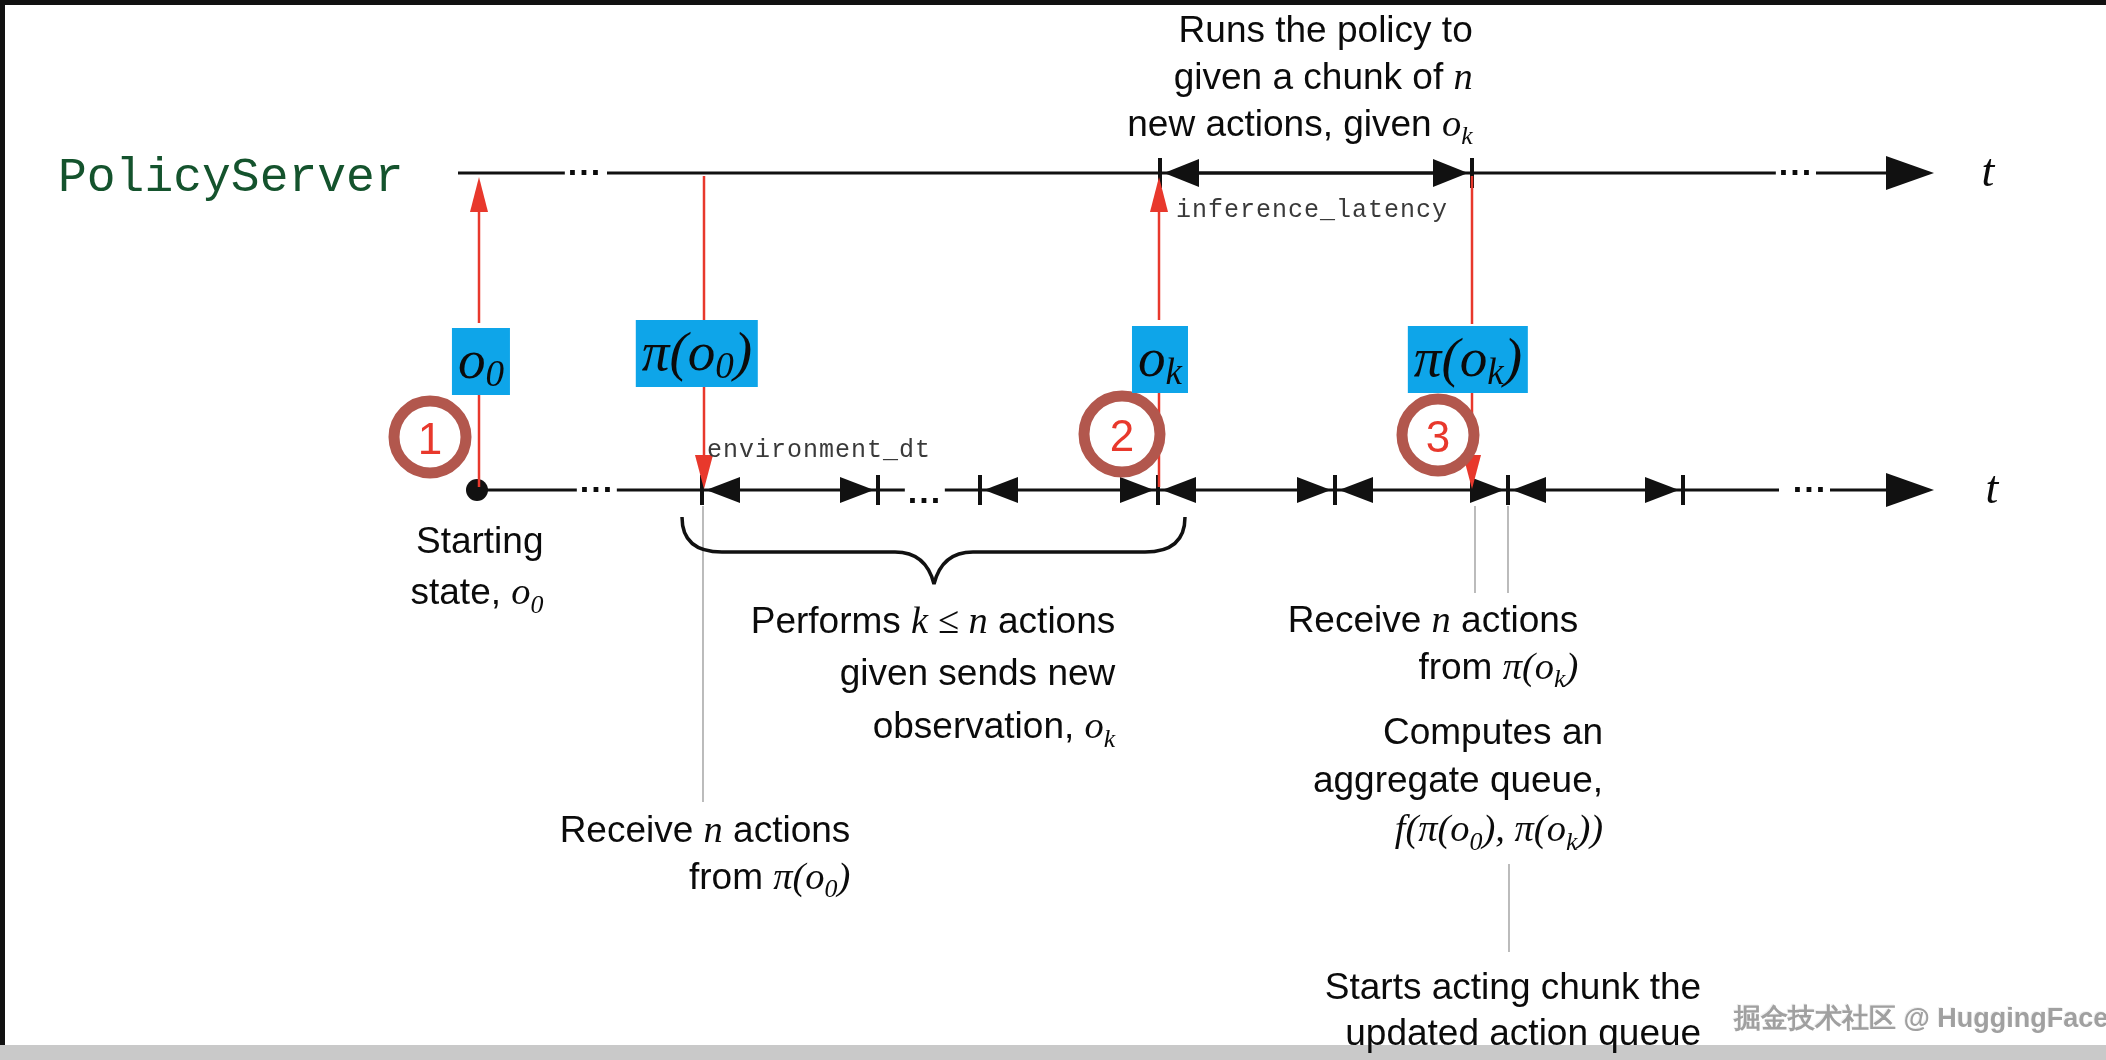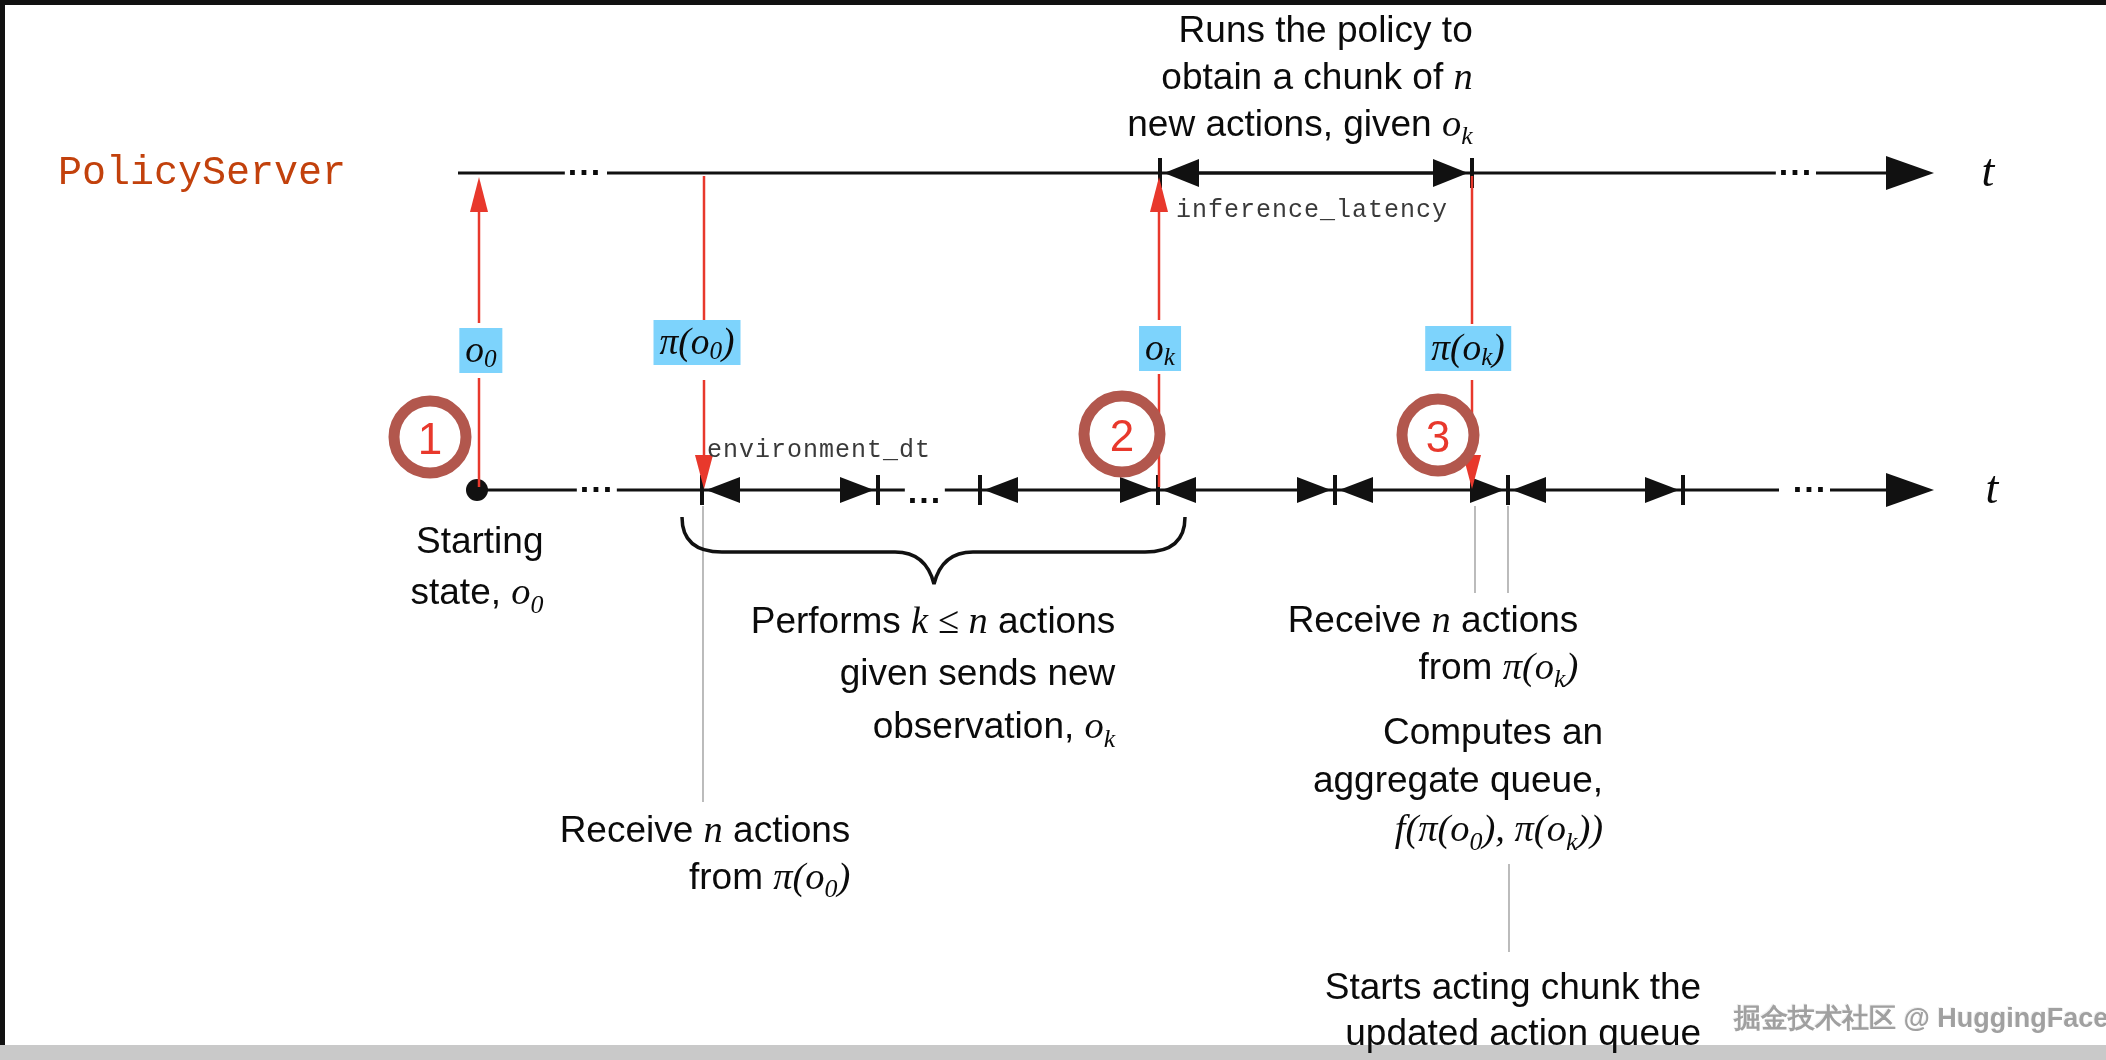--- a/index.html
+++ b/index.html
@@ -2,27 +2,27 @@
 <html><head>
 <meta charset="utf-8">
 <style>
   html,body{margin:0;padding:0;background:#fff;}
   #canvas{position:relative;width:2106px;height:1060px;background:#ffffff;overflow:hidden;
           font-family:"Liberation Sans",sans-serif;color:#0b0b0b;}
   #gfx{position:absolute;left:0;top:0;}
   .abs{position:absolute;}
   .ctr{transform:translateX(-50%);text-align:right;}
   .mono{font-family:"Liberation Mono","DejaVu Sans Mono",monospace;}
-  .actor{font-size:40px;color:#c2410c;white-space:nowrap;}
+  .actor{font-size:48px;color:#14532d;white-space:nowrap;}
   .monosmall{font-size:25px;color:#3a3a3a;white-space:nowrap;letter-spacing:1px;}
   .note{font-size:37px;line-height:47px;white-space:nowrap;}
   .m{font-family:"Liberation Serif","DejaVu Serif",serif;font-style:italic;font-size:104%;}
   .sub{font-family:"Liberation Serif","DejaVu Serif",serif;font-style:italic;font-size:70%;vertical-align:-18%;}
   .tlabel{font-family:"Liberation Serif","DejaVu Serif",serif;font-style:italic;font-size:46px;}
-  .redlabel{font-size:36px;background:#7dd3fc;padding:0 6px;white-space:nowrap;}
+  .redlabel{font-size:53px;background:#0ea5e9;padding:0 6px;white-space:nowrap;}
   .marker{font-size:44px;color:#e8382c;transform:translate(-50%,-50%);}
   .dots{font-weight:900;font-size:34px;letter-spacing:2px;line-height:34px;transform:translateX(-50%);background:#fff;padding:0 3px;}
   .watermark{font-size:27px;font-weight:bold;color:#a0a0a0;white-space:nowrap;
              text-shadow:1px 1px 0 #ffffff,-1px -1px 0 #8f8f8f22;}
 </style>
 </head>
 <body>
 
 <div id="canvas">
 
@@ -125,21 +125,21 @@
   <div class="abs redlabel ctr" style="left:697px;top:320px;"><span class="m">π(o</span><span class="sub">0</span><span class="m">)</span></div>
   <div class="abs redlabel ctr" style="left:1160px;top:326px;"><span class="m">o</span><span class="sub">k</span></div>
   <div class="abs redlabel ctr" style="left:1468px;top:326px;"><span class="m">π(o</span><span class="sub">k</span><span class="m">)</span></div>
 
   <div class="abs marker" style="left:430px;top:439px;">1</div>
   <div class="abs marker" style="left:1122px;top:436px;">2</div>
   <div class="abs marker" style="left:1438px;top:437px;">3</div>
 
   <div class="abs note ctr" style="left:1300px;top:6px;">
     <div><span>Runs the policy to</span></div>
-    <div><span>obtain a chunk of </span><span class="m">n</span></div>
+    <div><span>given a chunk of </span><span class="m">n</span></div>
     <div><span>new actions, given </span><span class="m">o</span><span class="sub">k</span></div>
   </div>
 
   <div class="abs note ctr" style="left:477px;top:516px;line-height:50px;">
     <div><span>Starting</span></div>
     <div><span>state, </span><span class="m">o</span><span class="sub">0</span></div>
   </div>
 
   <div class="abs note ctr" style="left:933px;top:594px;line-height:52px;">
     <div><span>Performs </span><span class="m">k ≤ n</span><span> actions</span></div>

